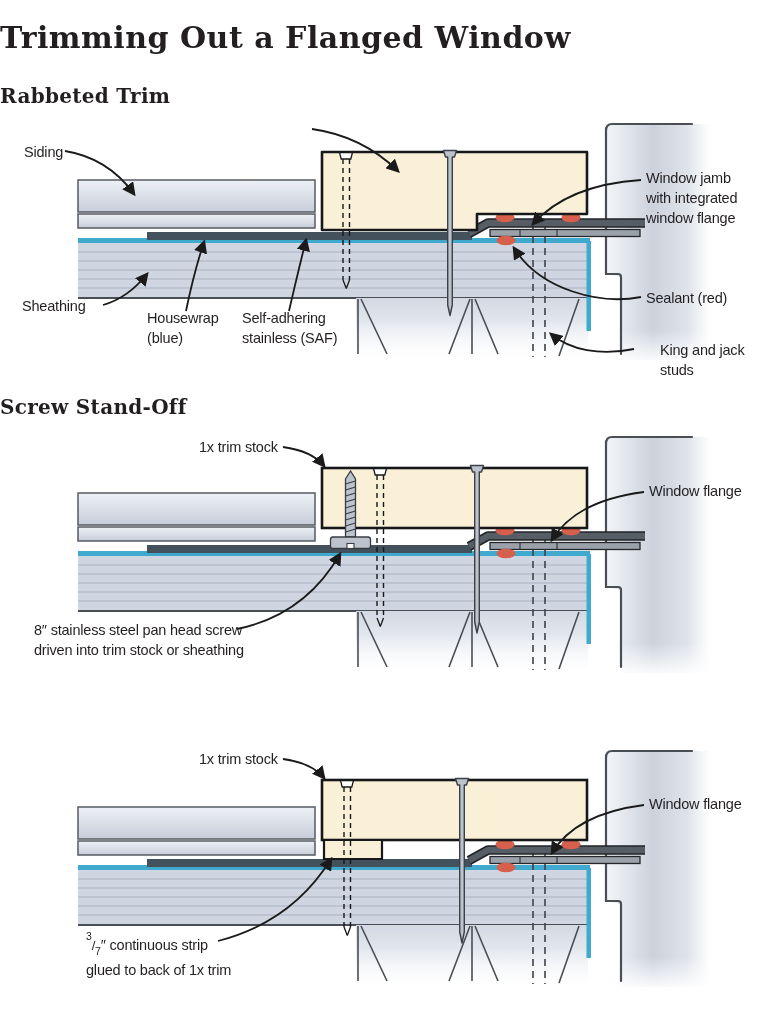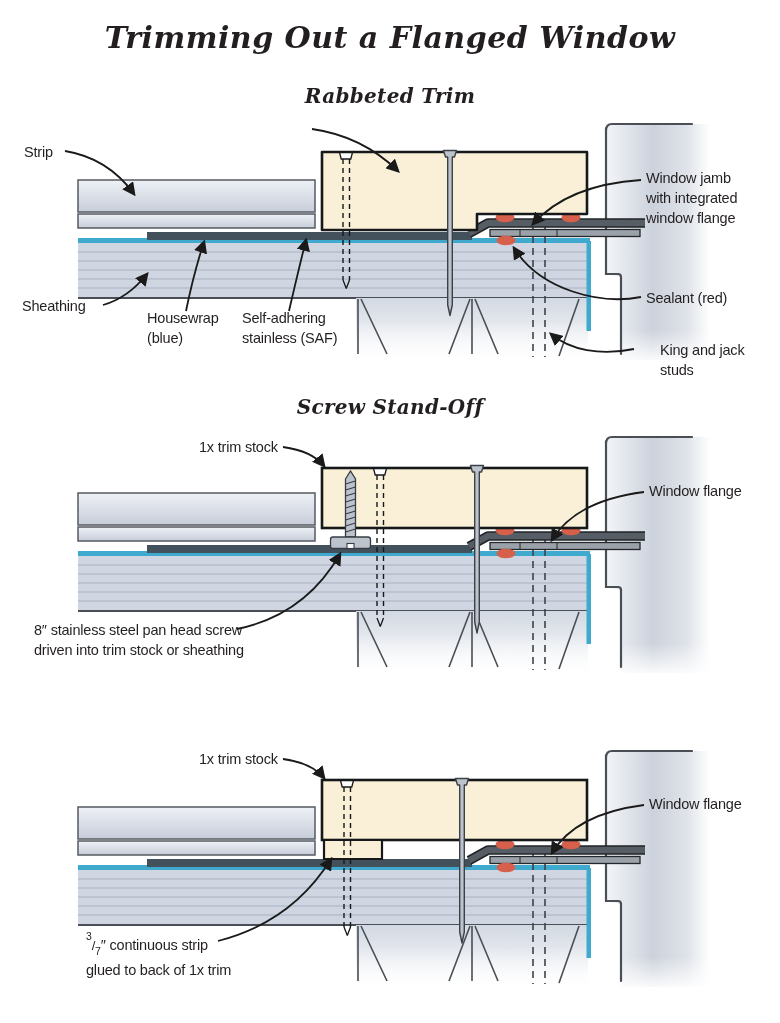--- a/index.html
+++ b/index.html
@@ -1,20 +1,20 @@
 <!DOCTYPE html>
 <html><head>
 <meta charset="utf-8">
 <style>
   html,body{margin:0;padding:0;background:#ffffff;}
   #page{position:relative;width:780px;height:1023px;background:#fff;overflow:hidden;
         font-family:"Liberation Sans",sans-serif;color:#231f20;}
   #art{position:absolute;left:0;top:0;}
-  .ttl{position:absolute;left:0;right:0;text-align:center;
-       font-family:"DejaVu Serif",serif;font-weight:bold;color:#231f20;font-style:italic;}
+  .ttl{position:absolute;left:0;right:0;text-align:left;
+       font-family:"DejaVu Serif",serif;font-weight:bold;color:#231f20;}
   #main-title{top:20px;font-size:30px;letter-spacing:.5px;}
   .sec-title{font-size:20px;letter-spacing:.3px;}
   .lbl{position:absolute;font-size:14.5px;line-height:20px;letter-spacing:-0.2px;
        white-space:pre-line;color:#231f20;}
   .lbl sup{font-size:10.5px;position:relative;top:-4px;}
   .lbl sub{font-size:10.5px;position:relative;top:1px;}
   .lbl .sl{font-size:13px;}
 </style>
 </head>
 <body>
@@ -129,21 +129,21 @@
       <path d="M644,805 C605,810 570,823 552,853" marker-end="url(#arrow)"></path>
       <path d="M218,941 Q292,922 331,859" marker-end="url(#arrow)"></path>
     </g>
   </g>
 </svg>
 
 <div class="ttl" id="main-title">Trimming Out a Flanged Window</div>
 <div class="ttl sec-title" style="top:395px">Screw Stand-Off</div>
 <div class="ttl sec-title" style="top:84px">Rabbeted Trim</div>
 
-<div class="lbl" style="left:24px;top:142px">Strip</div>
+<div class="lbl" style="left:24px;top:142px">Siding</div>
 <div class="lbl" style="left:646px;top:168px">Window jamb
 with integrated
 window flange</div>
 <div class="lbl" style="left:22px;top:296px">Sheathing</div>
 <div class="lbl" style="left:147px;top:308px">Housewrap
 (blue)</div>
 <div class="lbl" style="left:242px;top:308px">Self-adhering
 stainless (SAF)</div>
 <div class="lbl" style="left:646px;top:288px">Sealant (red)</div>
 <div class="lbl" style="left:660px;top:340px">King and jack studs</div>

